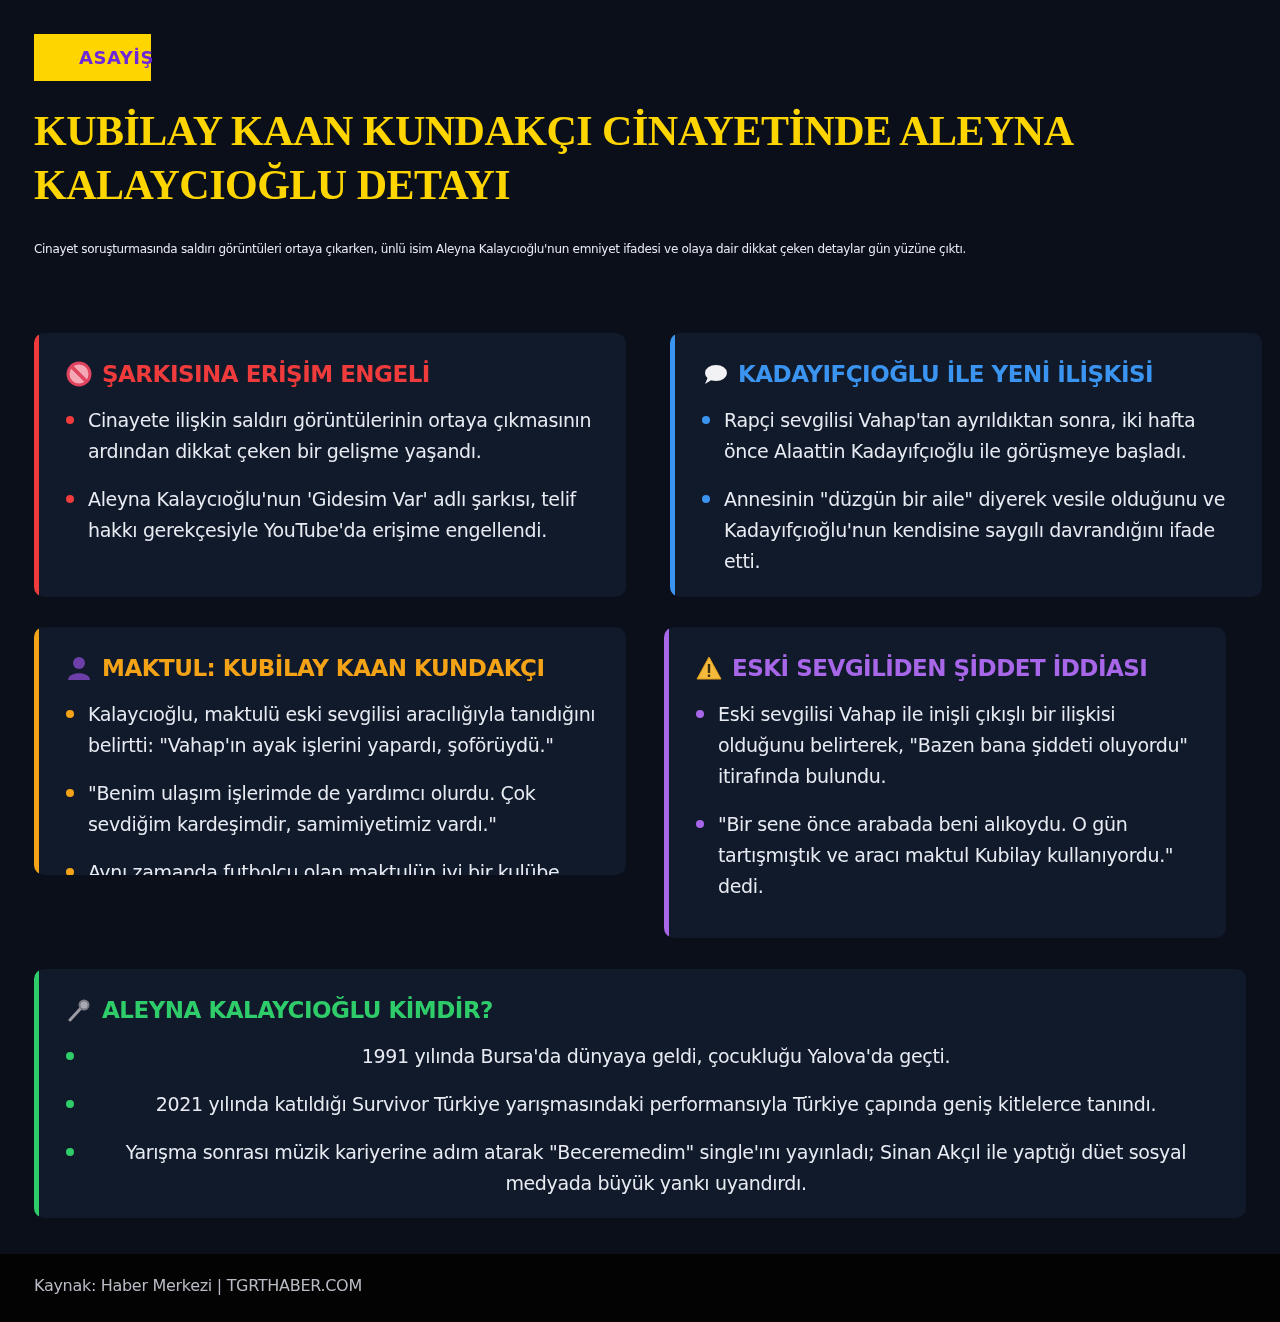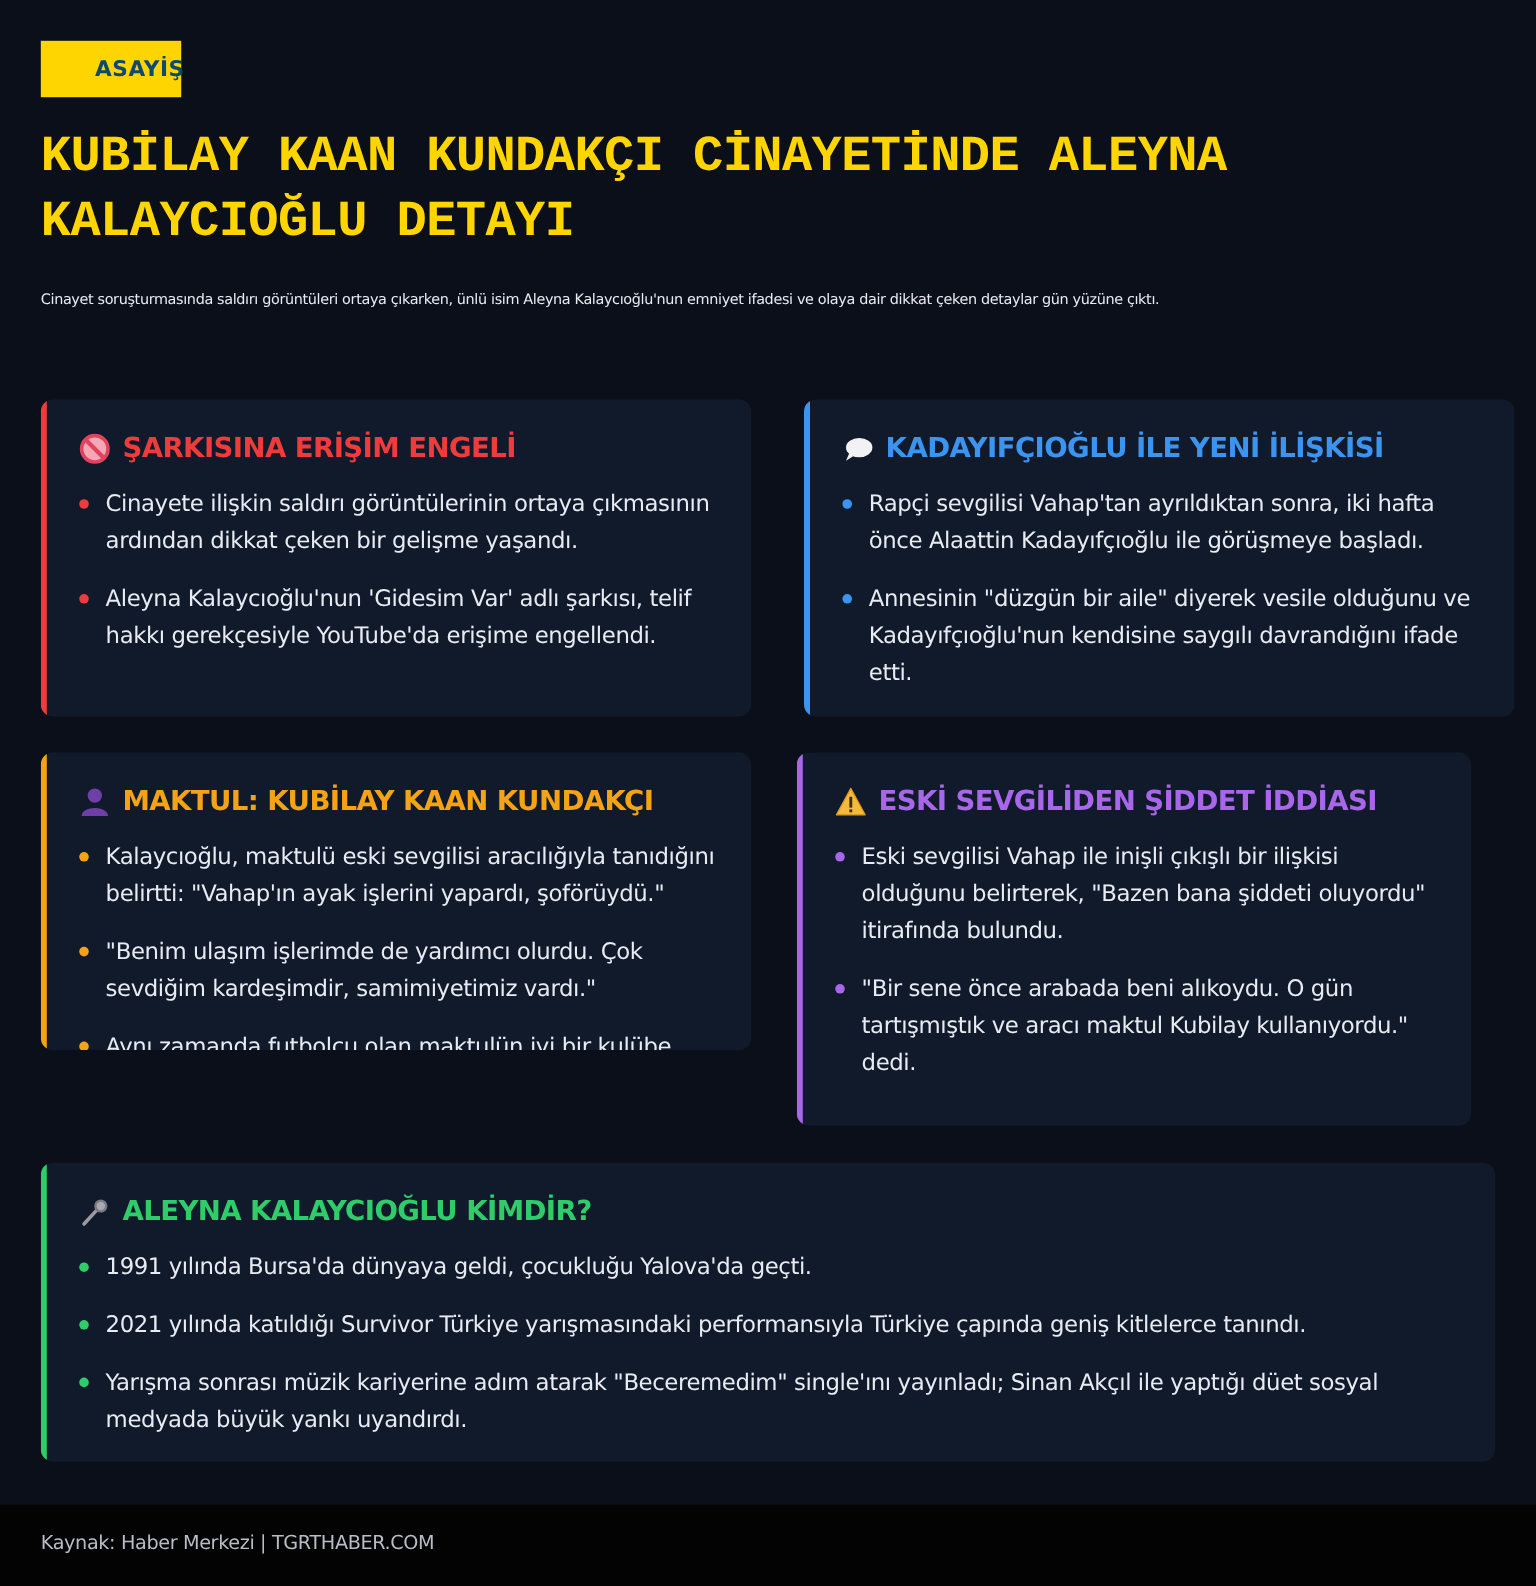--- a/index.html
+++ b/index.html
@@ -19,33 +19,33 @@
       left: 0; top: 0;
       width: 1280px;
       height: 1254px;
       background: #0b0f1a;
     }
     .badge {
       position: absolute;
       left: 34px; top: 34px;
       width: 117px; height: 47px;
       background: #ffd500;
-      color: #0c4a6e;
+      color: #6d28d9;
       font-family: "DejaVu Sans", sans-serif;
       font-weight: bold;
       font-size: 18px;
       letter-spacing: 0.5px;
       display: flex; align-items: center; justify-content: center; padding-left: 48px;
     }
     .title {
       position: absolute;
       left: 34px; top: 104px;
       width: 1200px;
       color: #ffd500;
-      font-family: Liberation Mono, monospace;
+      font-family: Liberation Serif, serif;
       font-weight: bold;
       font-size: 42px;
       line-height: 54px;
       letter-spacing: -0.5px;
     }
     .lead {
       position: absolute;
       left: 34px; top: 232px;
       width: 1200px;
       font-family: "DejaVu Sans", sans-serif;
@@ -196,21 +196,21 @@
         </svg>
       </span>
       <span class="card-title">ESKİ SEVGİLİDEN ŞİDDET İDDİASI</span>
     </div>
     <ul class="card-list">
       <li><span class="dot"></span><span>Eski sevgilisi Vahap ile inişli çıkışlı bir ilişkisi olduğunu belirterek, "Bazen bana şiddeti oluyordu" itirafında bulundu.</span></li>
       <li><span class="dot"></span><span>"Bir sene önce arabada beni alıkoydu. O gün tartışmıştık ve aracı maktul Kubilay kullanıyordu." dedi.</span></li>
     </ul>
   </div>
 
-  <div class="card" style="left:34px; top:969px; width:1212px; height:249px; --accent:#2fcc6a;">
+  <div class="card" style="left:34px; top:969px; width:1212px; height:249px;text-align:center; --accent:#2fcc6a;">
     <div class="card-head">
       <span class="card-icon">
         <svg width="26" height="26" viewBox="0 0 26 26">
           <line x1="4" y1="23" x2="15" y2="11" stroke="#9a9aa3" stroke-width="3" stroke-linecap="round"></line>
           <circle cx="18" cy="8" r="5.5" fill="#7a7a85"></circle>
           <circle cx="18" cy="8" r="3.5" fill="#a9a9b2"></circle>
         </svg>
       </span>
       <span class="card-title">ALEYNA KALAYCIOĞLU KİMDİR?</span>
     </div>

